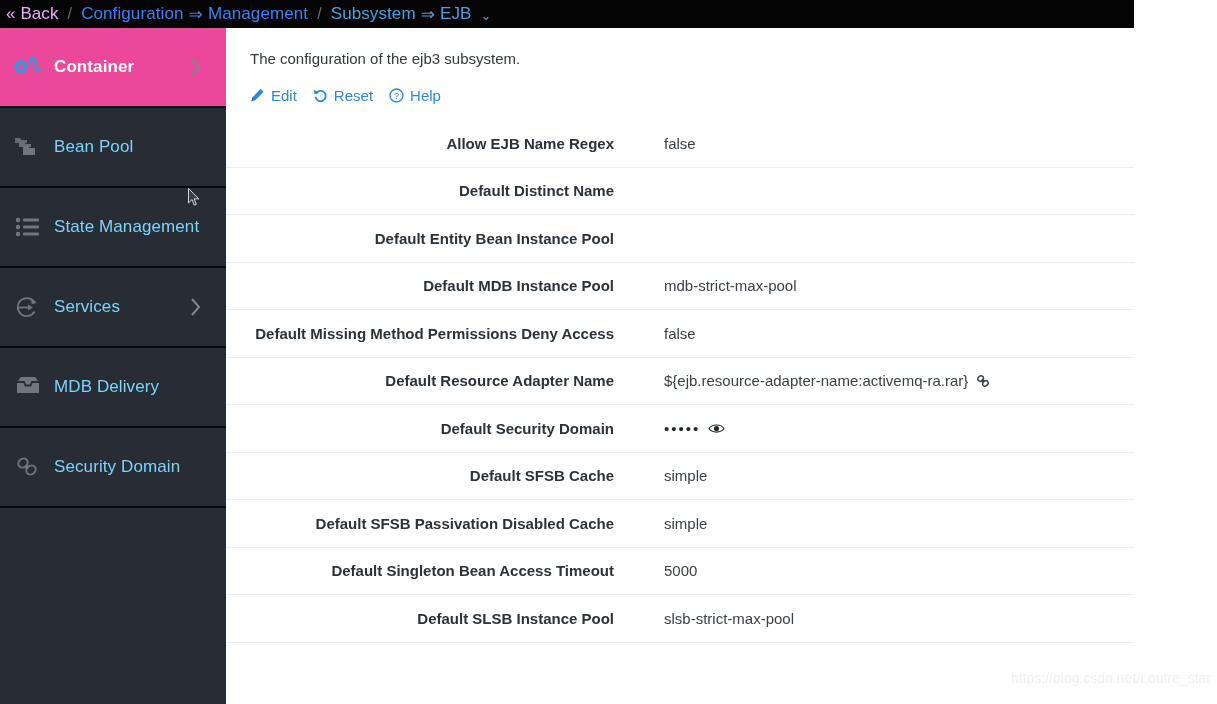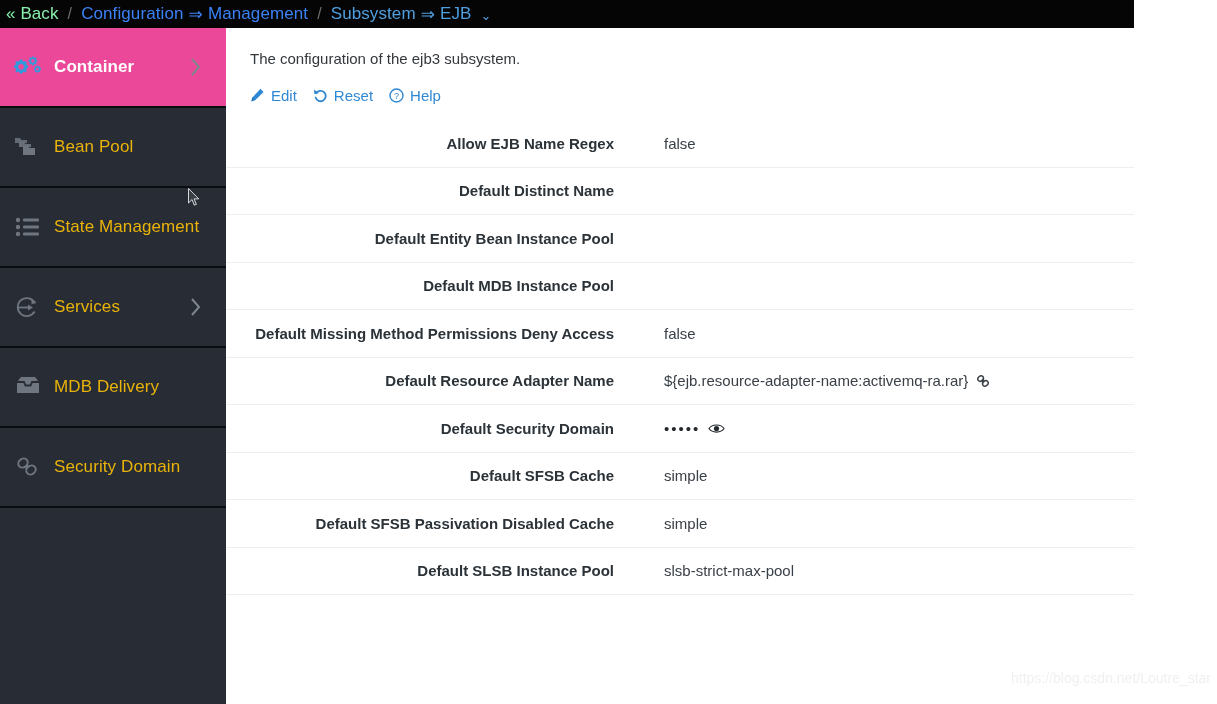--- a/index.html
+++ b/index.html
@@ -21,21 +21,21 @@
     display: flex; align-items: center;
     padding-left: 6px;
     white-space: nowrap;
   }
   .crumb {
     font-size: 17px;
     color: #3b82f6;
     letter-spacing: 0.1px;
     display: inline-flex; align-items: center;
   }
-  .crumb-back { color: #86efac; }
+  .crumb-back { color: #f0abfc; }
   .crumb-sep { color: #6d6d6d; font-size: 16px; margin: 0 9px; }
   .crumb-link { color: #4e9fe0; }
   .crumb-arrow { margin: 0 5px; color: inherit; }
   .crumb-caret {
     margin-left: 9px; color: #4e9fe0; font-size: 13px;
     display: inline-block; transform: translateY(1px);
   }
 
   
   .sidebar {
@@ -53,21 +53,21 @@
   }
   .nav-item.active { background: #ec4899; }
   .nav-icon {
     width: 40px; height: 26px;
     display: flex; align-items: center; justify-content: center;
     flex: 0 0 40px;
   }
   .nav-icon svg { display: block; }
   .nav-label {
     font-size: 17px;
-    color: #eab308;
+    color: #7dd3fc;
     margin-left: 6px;
     letter-spacing: 0.1px;
   }
   .nav-item.active .nav-label { color: #ffffff; font-weight: bold; }
   .nav-chevron {
     position: absolute; right: 24px; top: 50%;
     transform: translateY(-50%);
     width: 12px; height: 20px;
   }
   .nav-filler { height: 200px; background: #272c35; }
@@ -317,20 +317,23 @@
       <div class="form-row">
         <div class="form-label">Default Entity Bean Instance Pool</div>
         <div class="form-value">
           <span></span>
         </div>
       </div>
 
 
       <div class="form-row">
         <div class="form-label">Default MDB Instance Pool</div>
+        <div class="form-value">
+          <span>mdb-strict-max-pool</span>
+        </div>
       </div>
 
       <div class="form-row">
         <div class="form-label">Default Missing Method Permissions Deny Access</div>
         <div class="form-value">
           <span>false</span>
         </div>
       </div>
 
       <div class="form-row">
@@ -369,20 +372,26 @@
         </div>
       </div>
 
       <div class="form-row">
         <div class="form-label">Default SFSB Passivation Disabled Cache</div>
         <div class="form-value">
           <span>simple</span>
         </div>
       </div>
 
+      <div class="form-row">
+        <div class="form-label">Default Singleton Bean Access Timeout</div>
+        <div class="form-value">
+          <span>5000</span>
+        </div>
+      </div>
 
       <div class="form-row">
         <div class="form-label">Default SLSB Instance Pool</div>
         <div class="form-value">
           <span>slsb-strict-max-pool</span>
         </div>
       </div>
 
     </div>
   </div>

